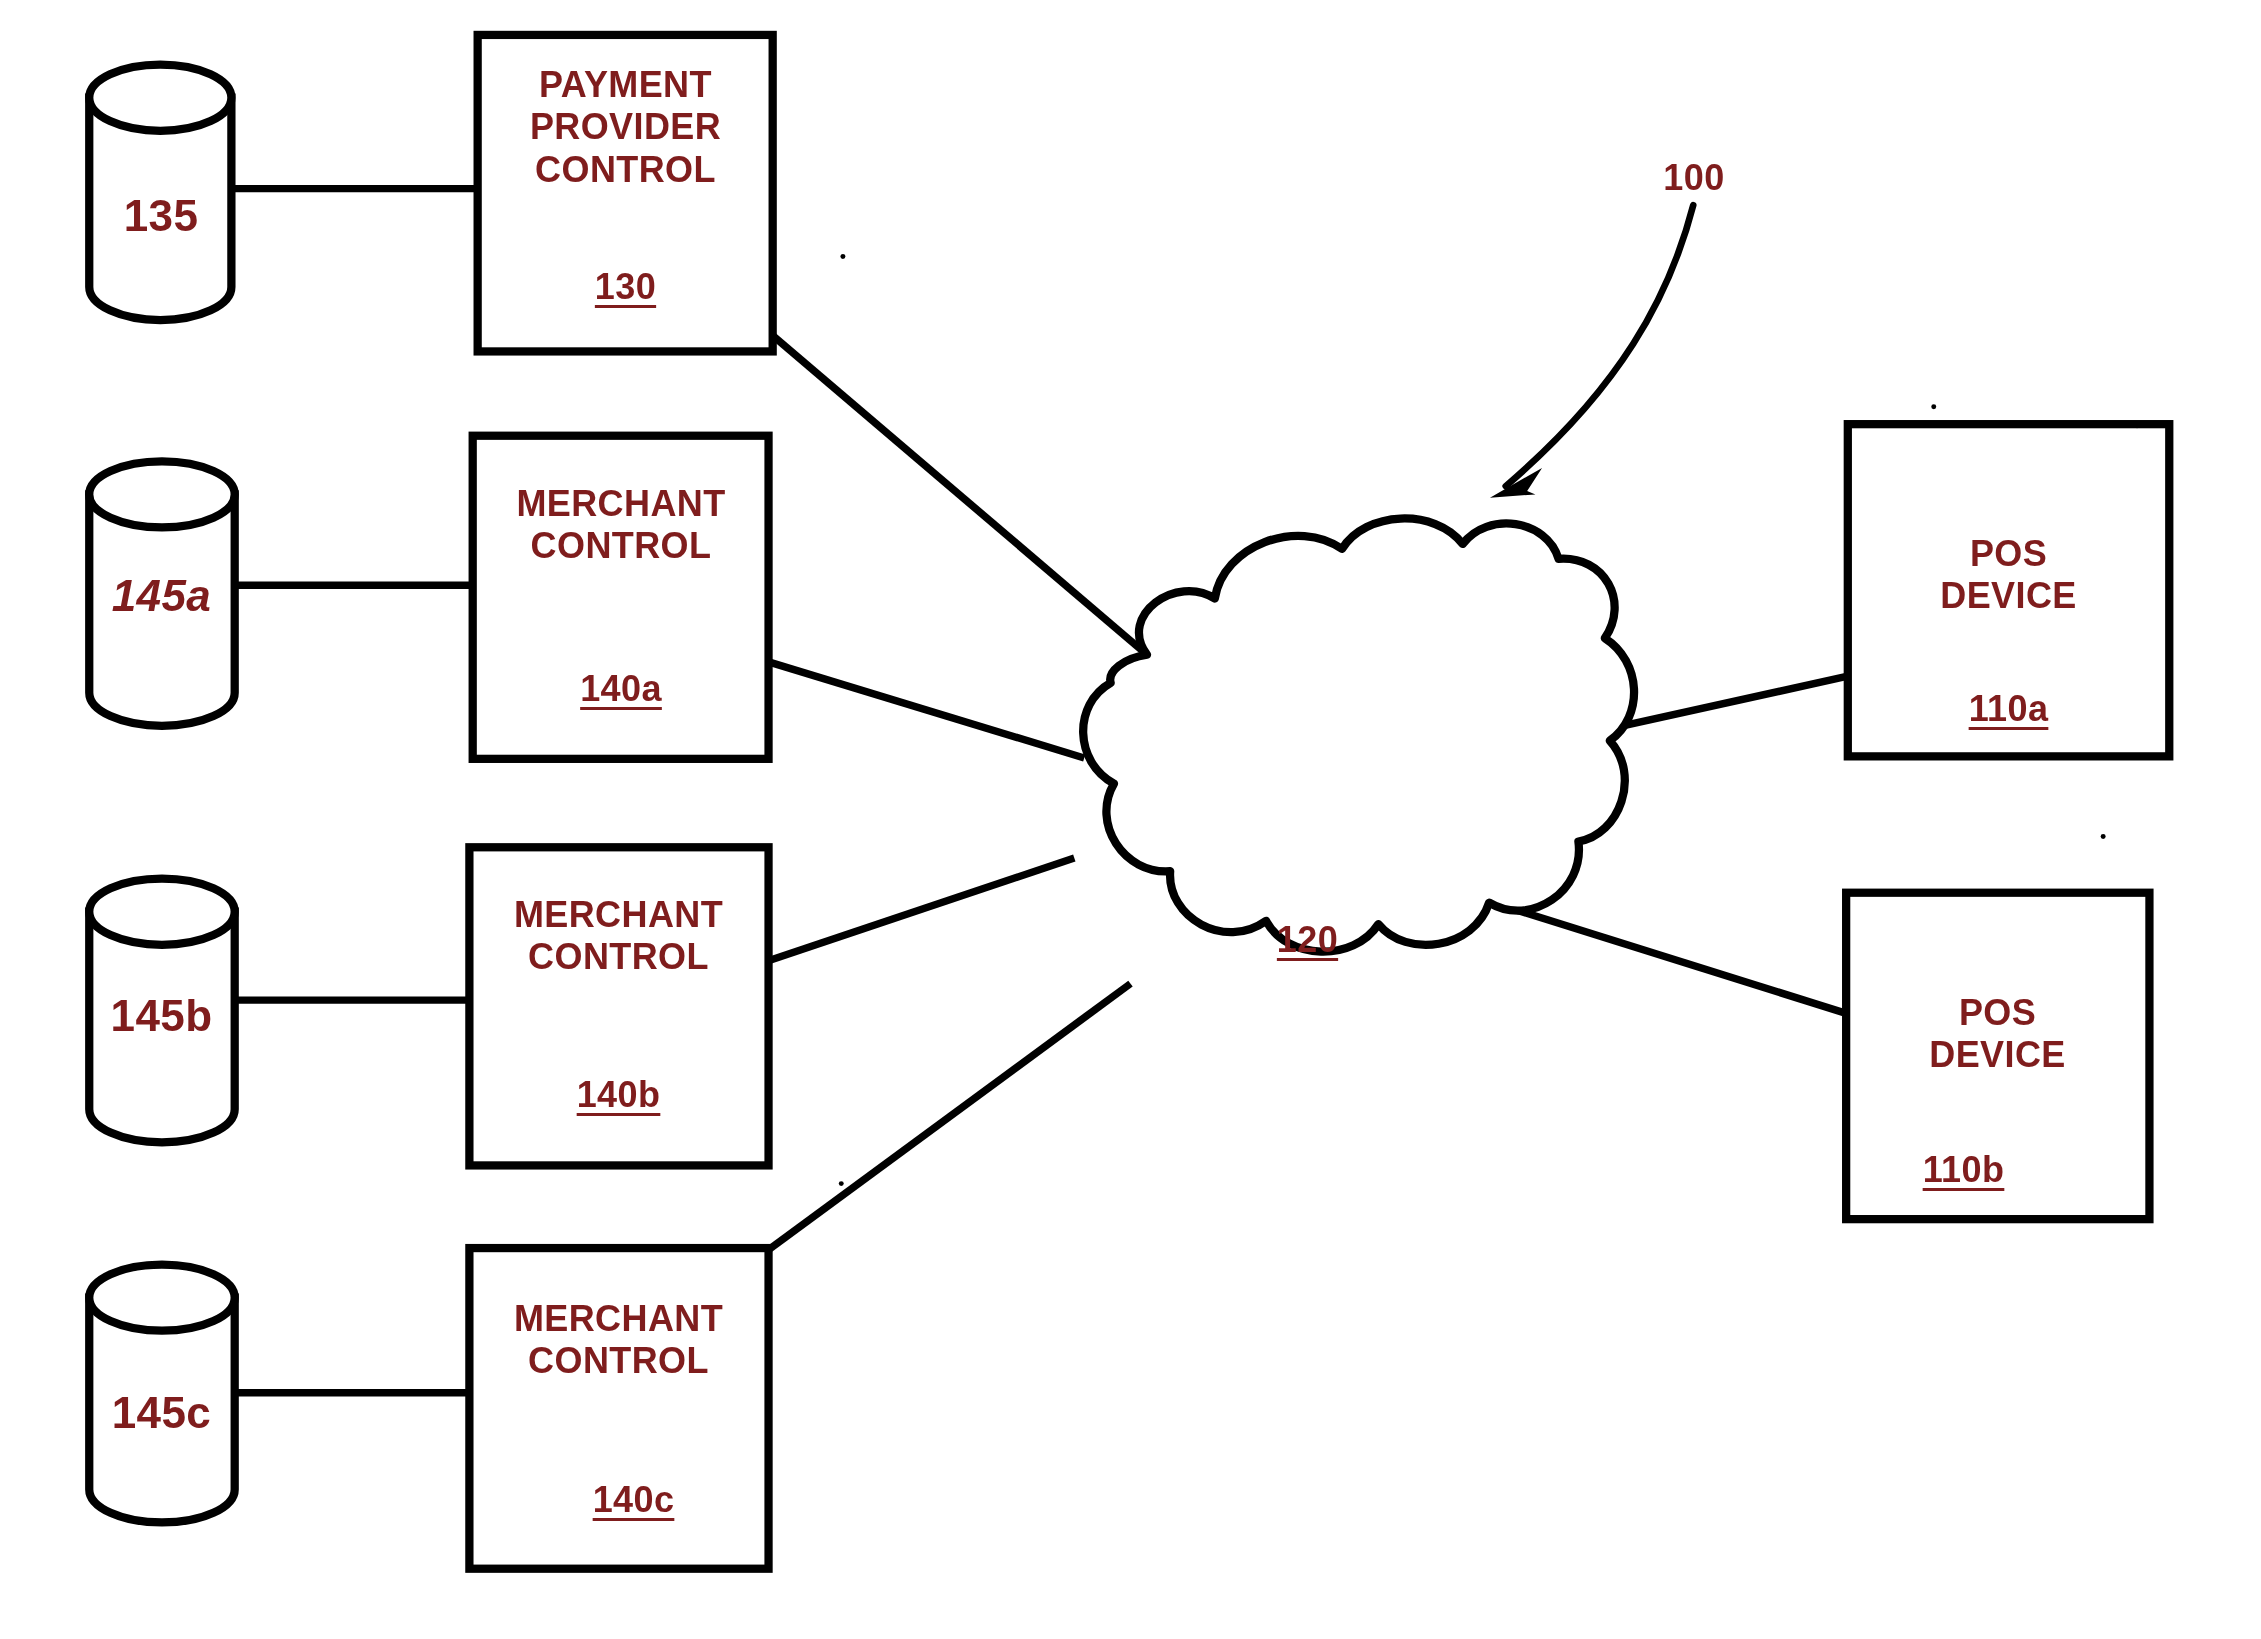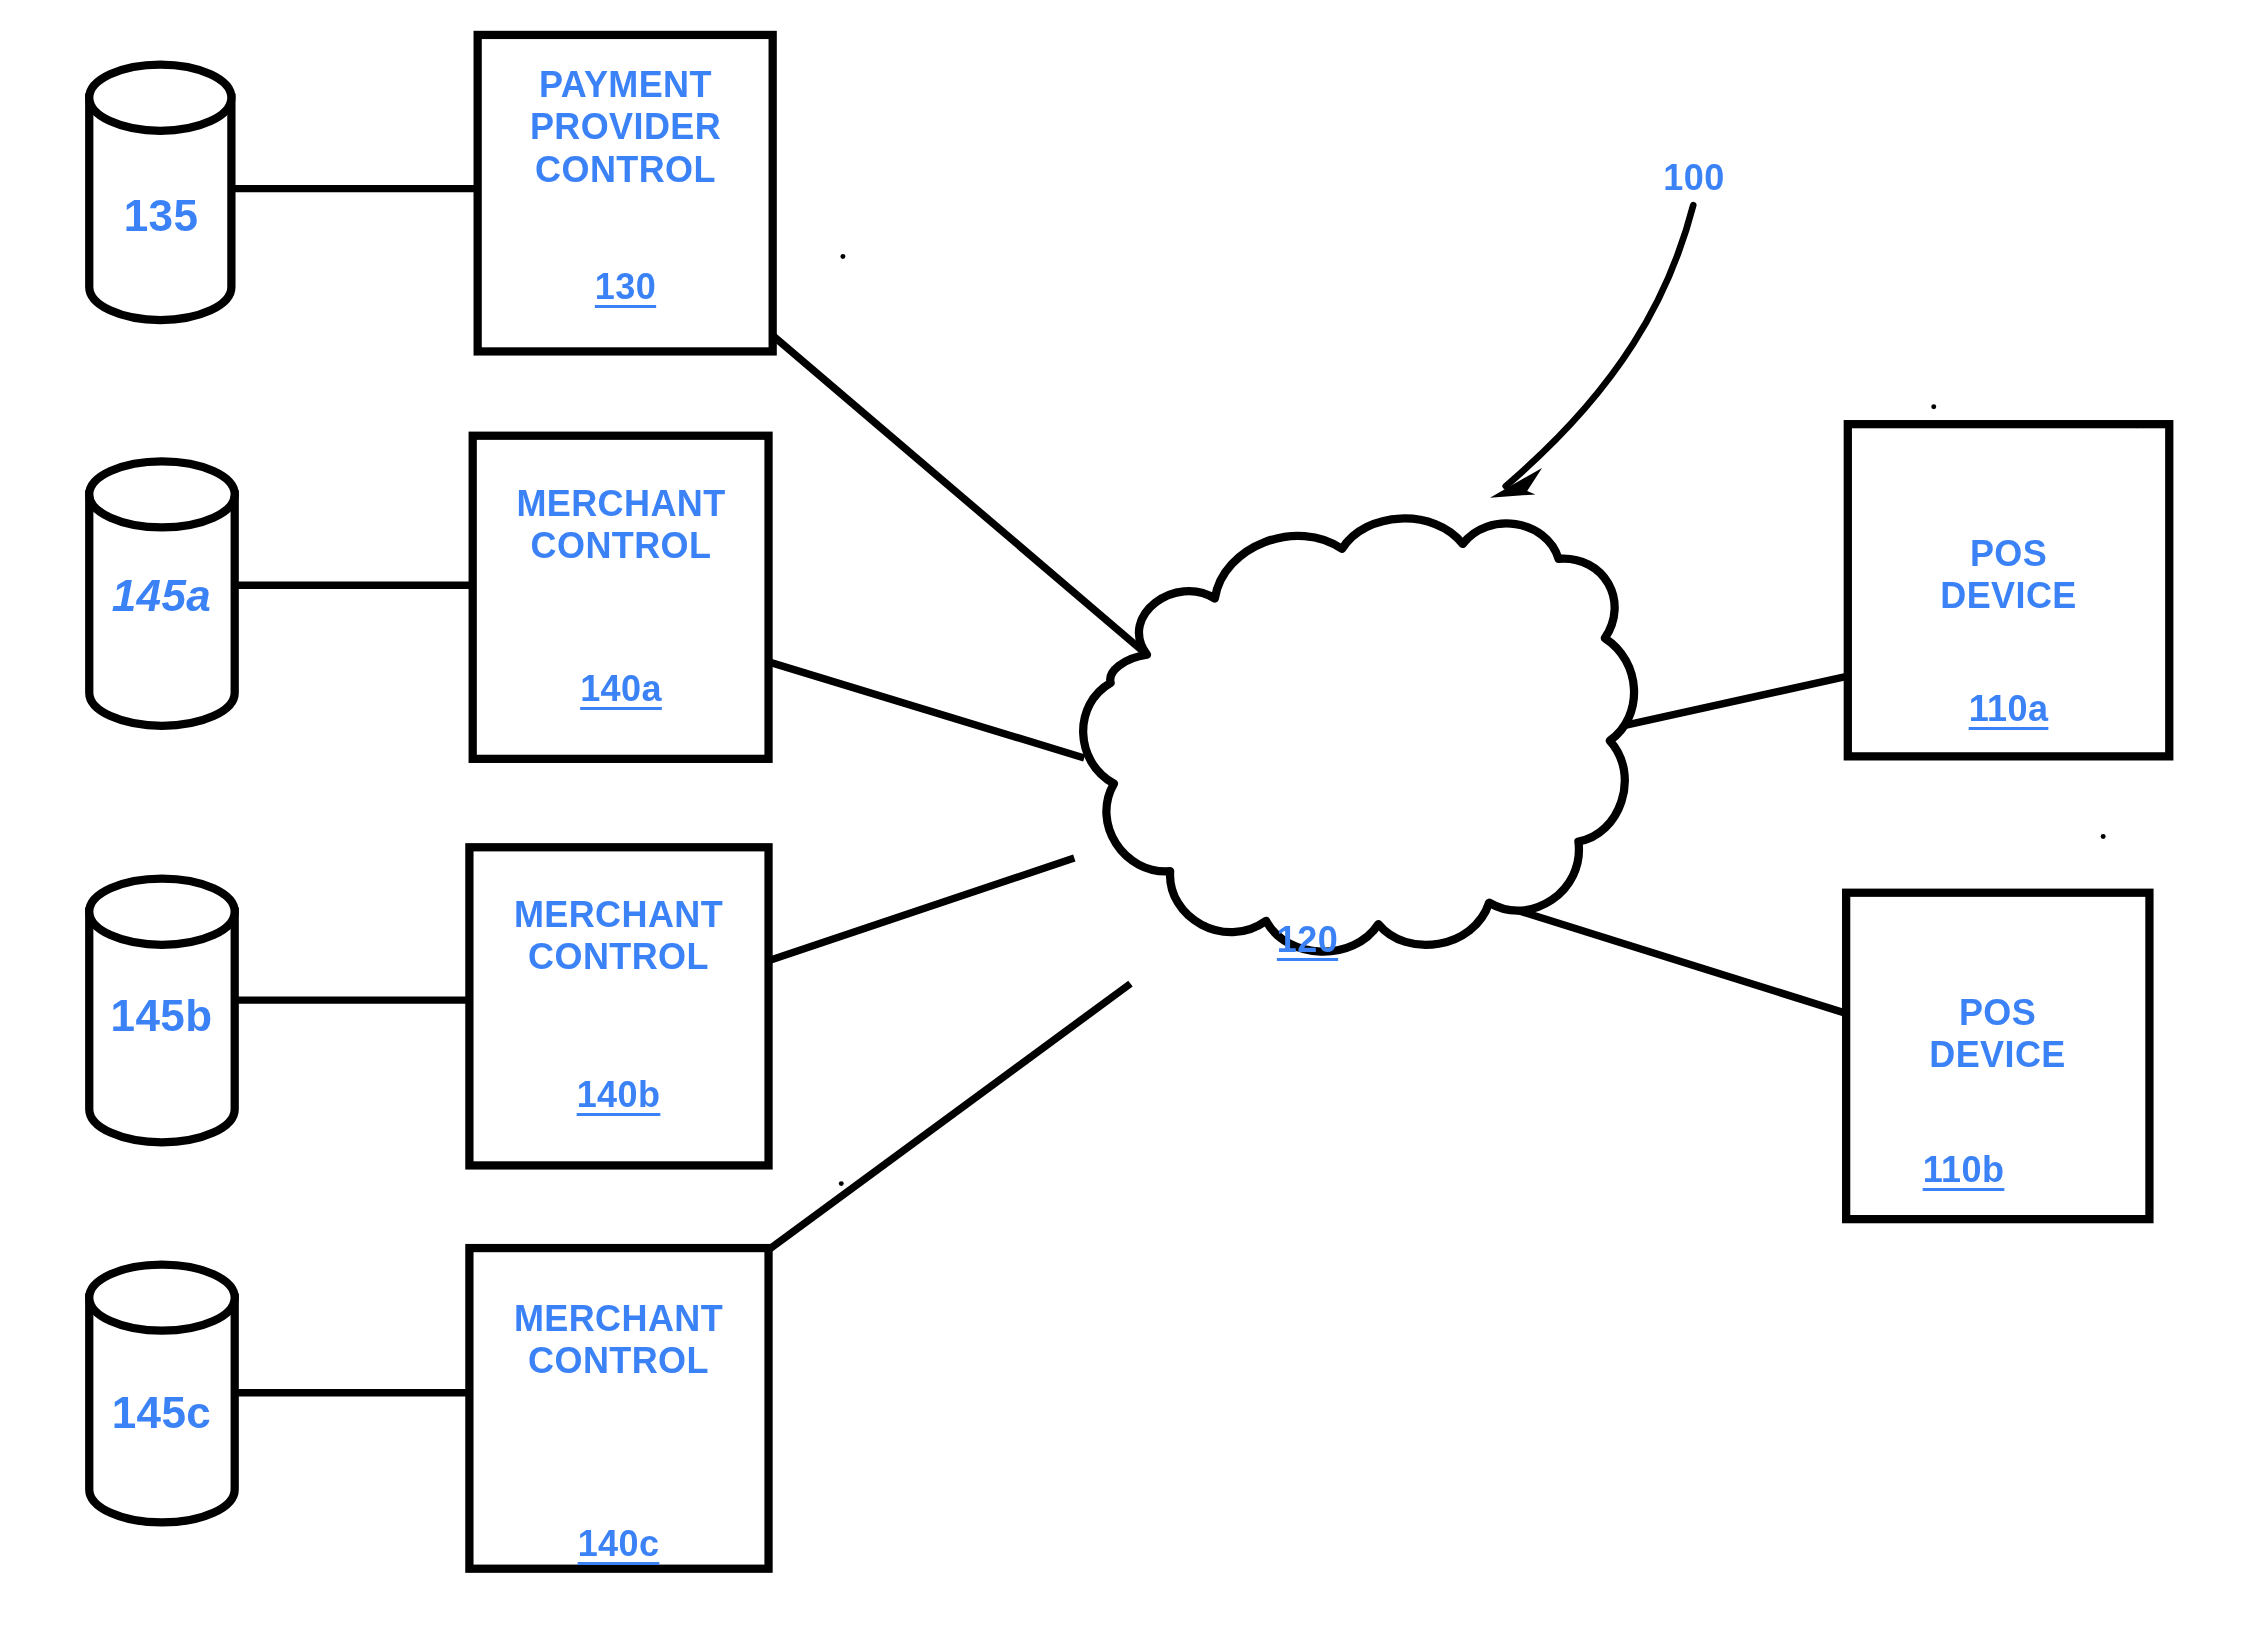--- a/index.html
+++ b/index.html
@@ -21,21 +21,21 @@
   #figure-svg {
     position: absolute;
     top: 0;
     left: 0;
     width: 2261px;
     height: 1640px;
   }
   .node-label {
     position: absolute;
     text-align: center;
-    color: #3b82f6;
+    color: #7f1d1d;
     font-family: "Liberation Sans", sans-serif;
     font-weight: bold;
     letter-spacing: 0.4px;
     line-height: 1.18;
     pointer-events: none;
     white-space: pre-line;
   }
   .box-title {
     font-size: 36px;
   }
@@ -157,21 +157,21 @@
   <div class="node-label cyl-ref" style="left:89px; top:570px; width:145px;font-style:italic;">145a</div>
 
   <div class="node-label box-title" style="left:469px; top:894px; width:299px;">MERCHANT
 CONTROL</div>
   <div class="node-label ref-num" style="left:469px; top:1074px; width:299px;">140b</div>
 
   <div class="node-label cyl-ref" style="left:89px; top:990px; width:145px;">145b</div>
 
   <div class="node-label box-title" style="left:469px; top:1298px; width:299px;">MERCHANT
 CONTROL</div>
-  <div class="node-label ref-num" style="left:469px; top:1479px; width:299px;margin-top:44px;">140c</div>
+  <div class="node-label ref-num" style="left:484px; top:1479px; width:299px;">140c</div>
 
   <div class="node-label cyl-ref" style="left:89px; top:1387px; width:145px;">145c</div>
 
   <div class="node-label ref-num" style="left:1074px; top:919px; width:467px;">120</div>
 
   <div class="node-label box-title" style="left:1848px; top:533px; width:321px;">POS
 DEVICE</div>
   <div class="node-label ref-num" style="left:1848px; top:688px; width:321px;">110a</div>
 
   <div class="node-label box-title" style="left:1846px; top:992px; width:303px;">POS

